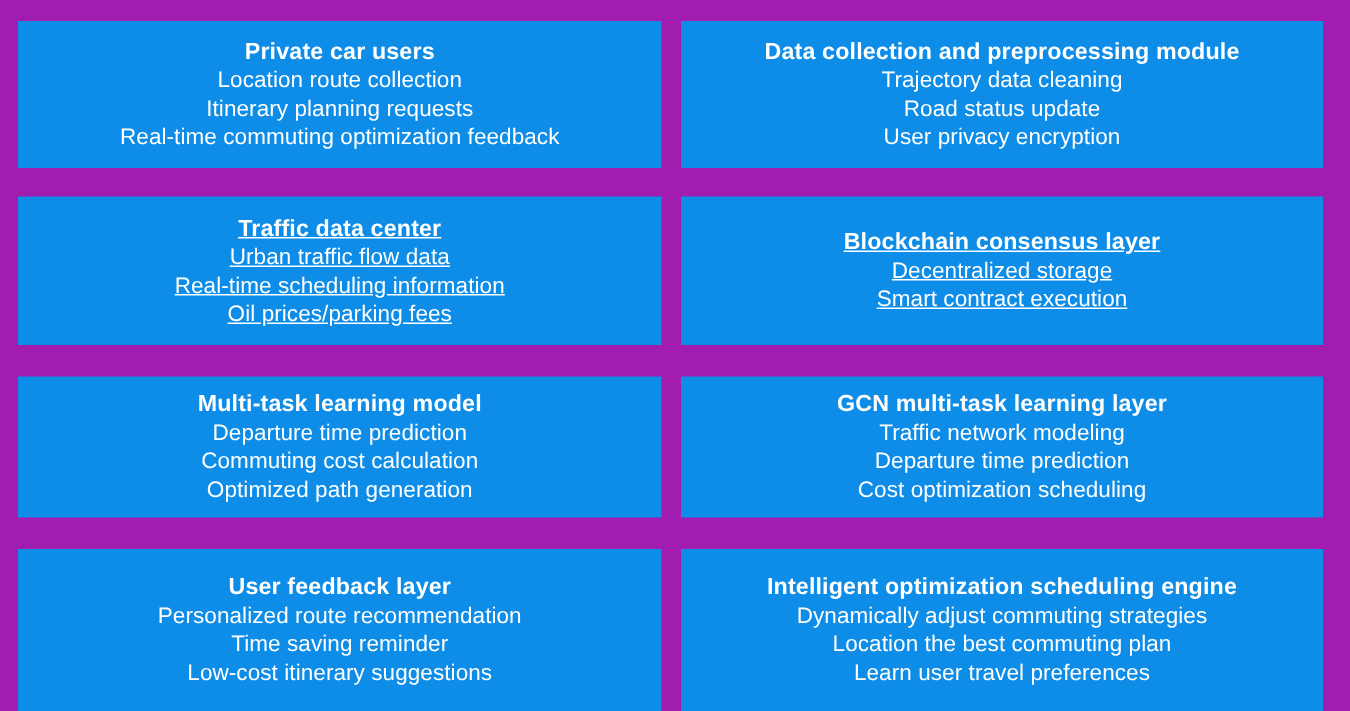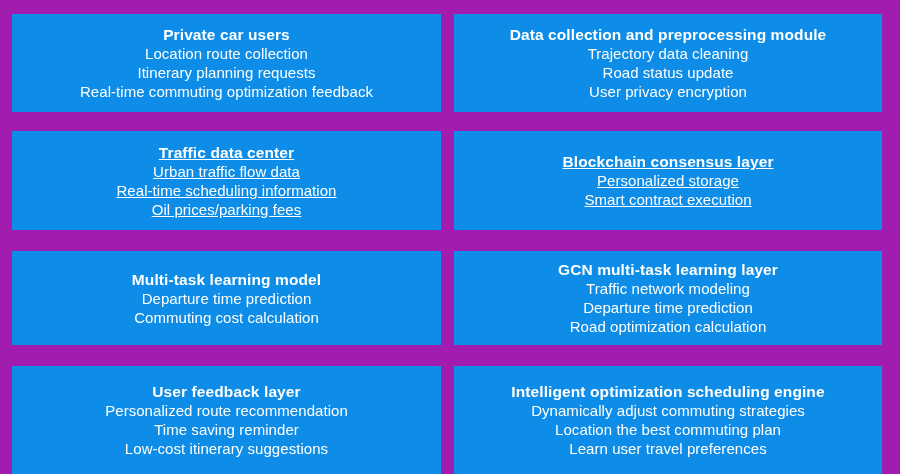--- a/index.html
+++ b/index.html
@@ -76,35 +76,36 @@
 
   <div class="module-box r2 cL" style="background-color: rgb(13, 140, 232); color: rgb(255, 255, 255);">
     <div class="module-title">Traffic data center</div>
     <div class="module-line">Urban traffic flow data</div>
     <div class="module-line">Real-time scheduling information</div>
     <div class="module-line">Oil prices/parking fees</div>
   </div>
 
   <div class="module-box r2 cR" style="background-color: rgb(13, 140, 232); color: rgb(255, 255, 255);">
     <div class="module-title">Blockchain consensus layer</div>
-    <div class="module-line">Personalized storage</div>
+    <div class="module-line">Decentralized storage</div>
     <div class="module-line">Smart contract execution</div>
   </div>
 
   <div class="module-box r3 cL" style="background-color: rgb(13, 140, 232); color: rgb(255, 255, 255);">
     <div class="module-title">Multi-task learning model</div>
     <div class="module-line">Departure time prediction</div>
     <div class="module-line">Commuting cost calculation</div>
+    <div class="module-line">Optimized path generation</div>
   </div>
 
   <div class="module-box r3 cR" style="background-color: rgb(13, 140, 232); color: rgb(255, 255, 255);">
     <div class="module-title">GCN multi-task learning layer</div>
     <div class="module-line">Traffic network modeling</div>
     <div class="module-line">Departure time prediction</div>
-    <div class="module-line">Road optimization calculation</div>
+    <div class="module-line">Cost optimization scheduling</div>
   </div>
 
   <div class="module-box r4 cL" style="background-color: rgb(13, 140, 232); color: rgb(255, 255, 255);">
     <div class="module-title">User feedback layer</div>
     <div class="module-line">Personalized route recommendation</div>
     <div class="module-line">Time saving reminder</div>
     <div class="module-line">Low-cost itinerary suggestions</div>
   </div>
 
   <div class="module-box r4 cR" style="background-color: rgb(13, 140, 232); color: rgb(255, 255, 255);">

